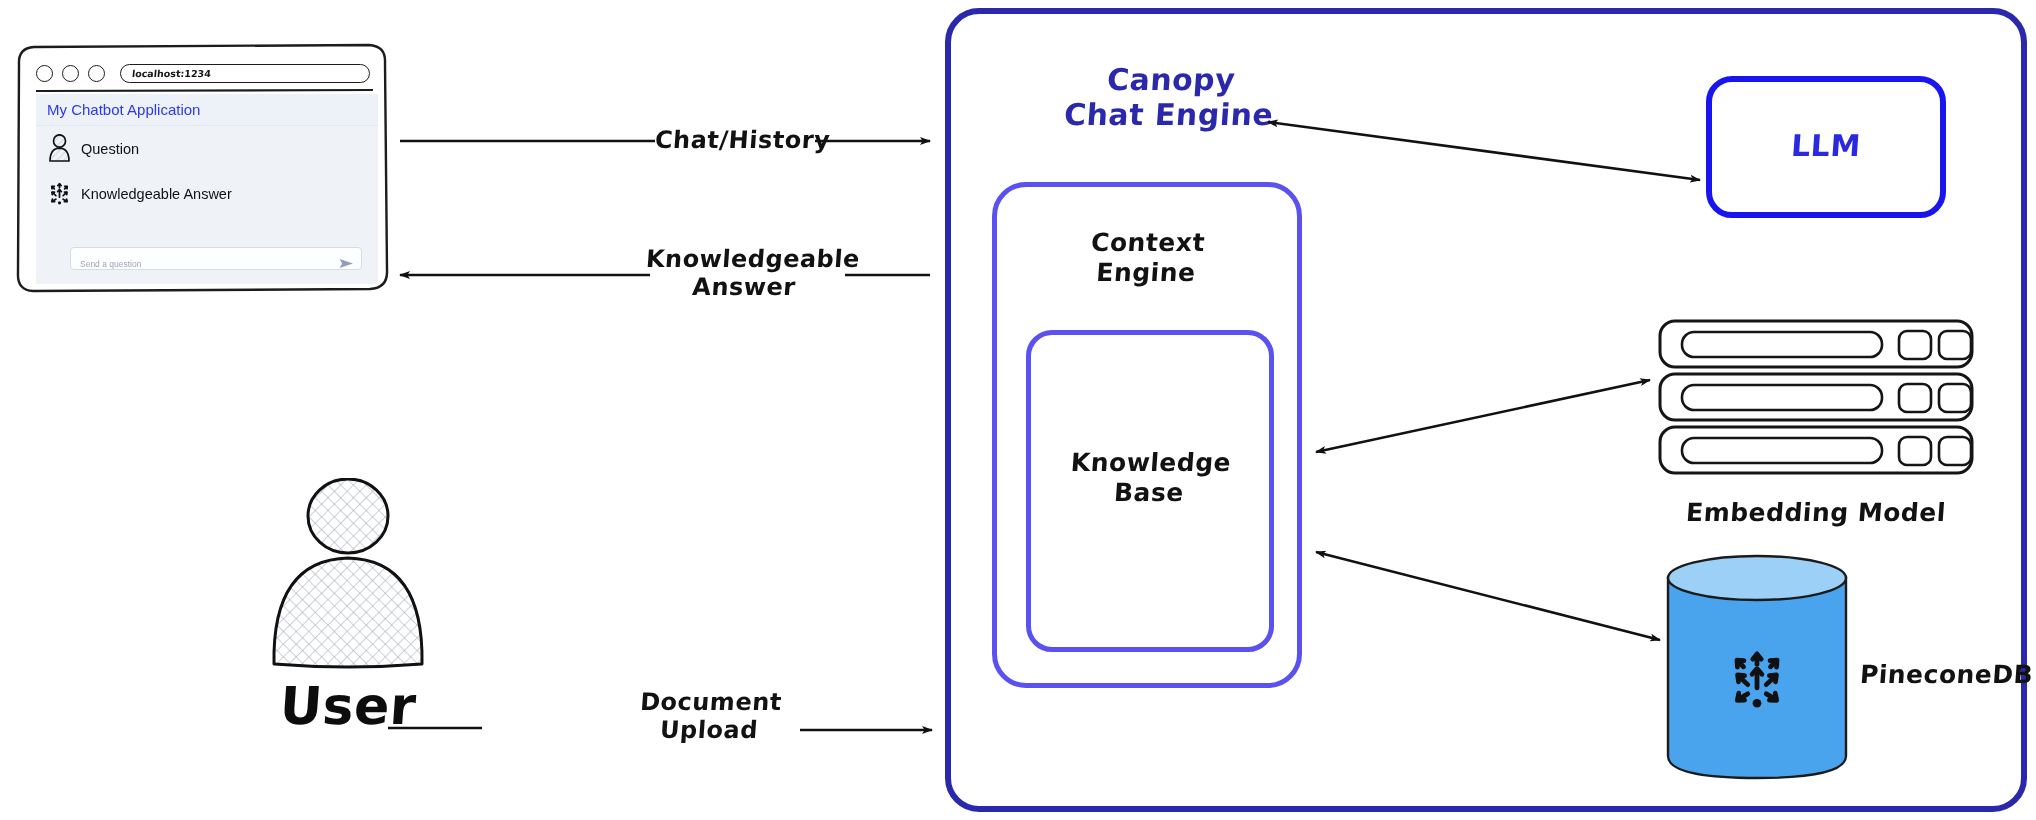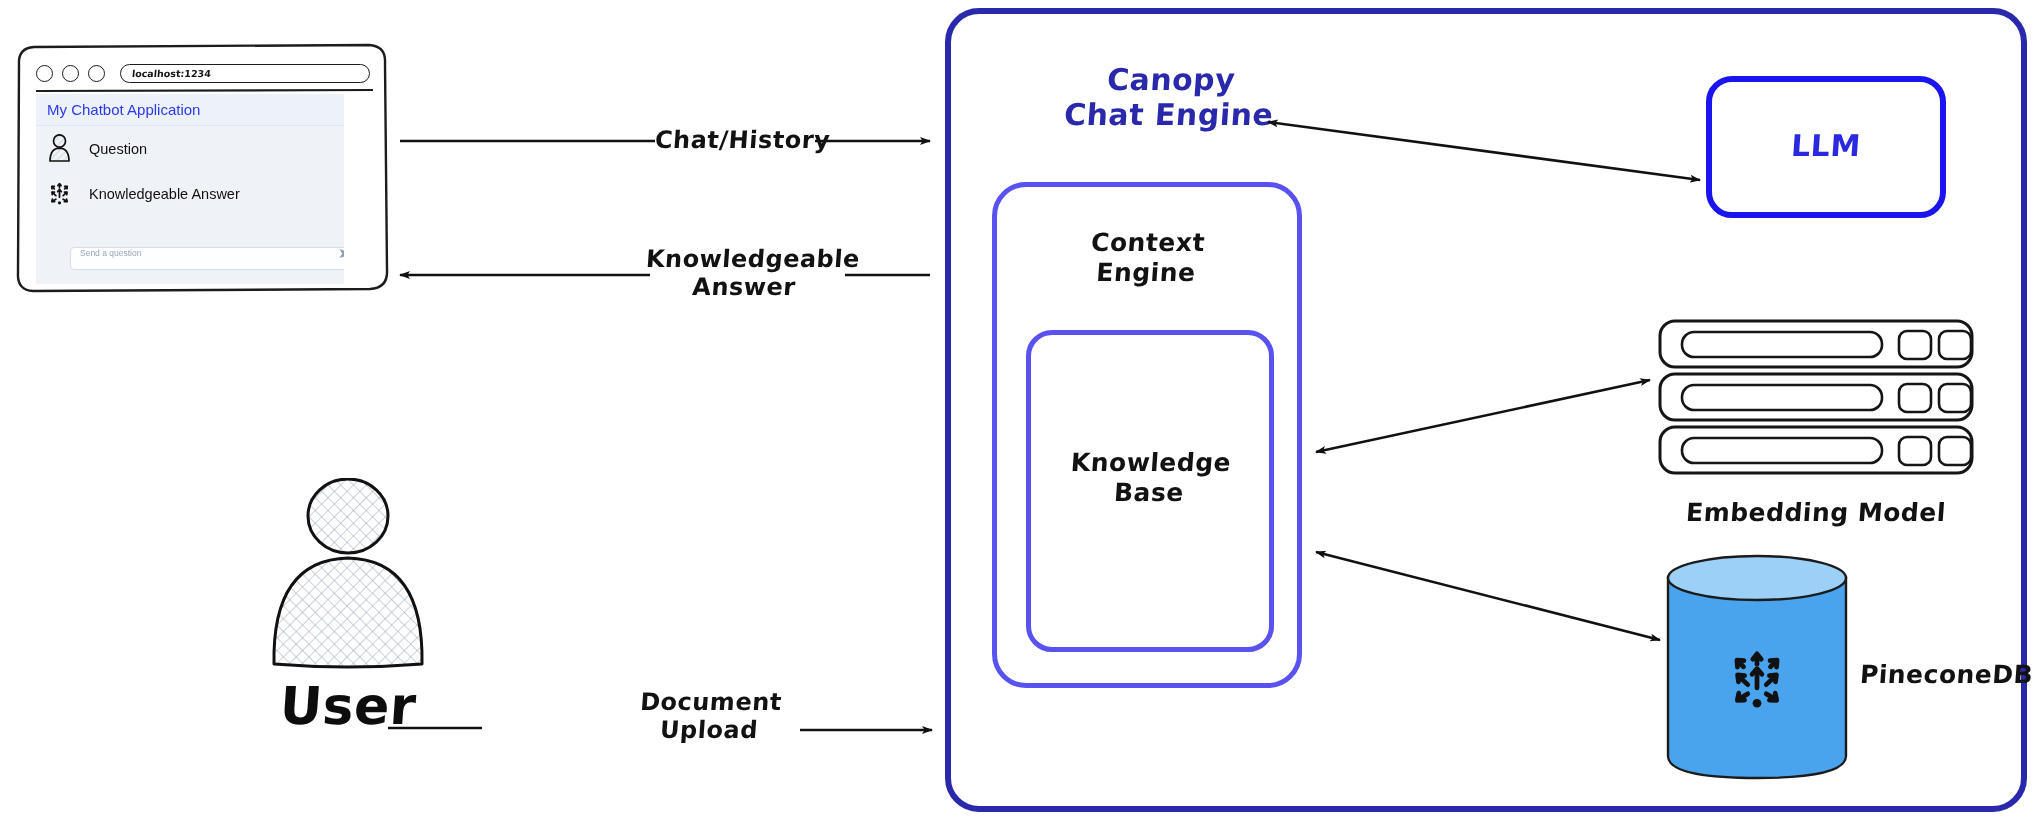--- a/index.html
+++ b/index.html
@@ -71,37 +71,37 @@
     font-size: 9.5px;
     font-weight: 600;
     color: #151515;
     transform: skewX(-5deg);
     white-space: nowrap;
   }
 
   #browser-viewport {
     position: absolute;
     left: 22px; top: 52px;
-    width: 308px; height: 190px;
+    width: 342px; height: 190px;
     background: #eff3f8;
     overflow: hidden;
   }
   #app-title {
     color: #2b39ef;
     font-family: "Liberation Sans", sans-serif;
     font-size: 15px;
     padding: 7px 0 7px 11px;
     background: #edf2f9;
     border-bottom: 1px solid #e2e8f1;
     white-space: nowrap;
   }
   .chat-row {
     display: flex;
     align-items: center;
-    gap: 17px;
+    gap: 9px;
     padding: 4px 0 4px 11px;
     height: 45px;
   }
   .chat-avatar {
     width: 25px; height: 29px;
     flex: none;
     display: flex; align-items: center; justify-content: center;
   }
   .chat-text {
     font-family: "Liberation Sans", sans-serif;
@@ -109,21 +109,21 @@
     color: #111;
     white-space: nowrap;
   }
   #composer {
     position: absolute;
     left: 34px; bottom: 14px;
     width: 292px; height: 23px;
     border: 1px solid #d5dde7;
     border-radius: 4px;
     background: #fdfeff;
-    display: flex; align-items: flex-start;
+    display: flex; align-items: flex-end;
     padding: 0 7px 0 9px;
   }
   #composer-placeholder {
     flex: 1;
     font-family: "Liberation Sans", sans-serif;
     font-size: 8.5px;
     color: #9aa6b5;
     white-space: nowrap;
   }
   #send-icon { flex: none; display: flex; }

